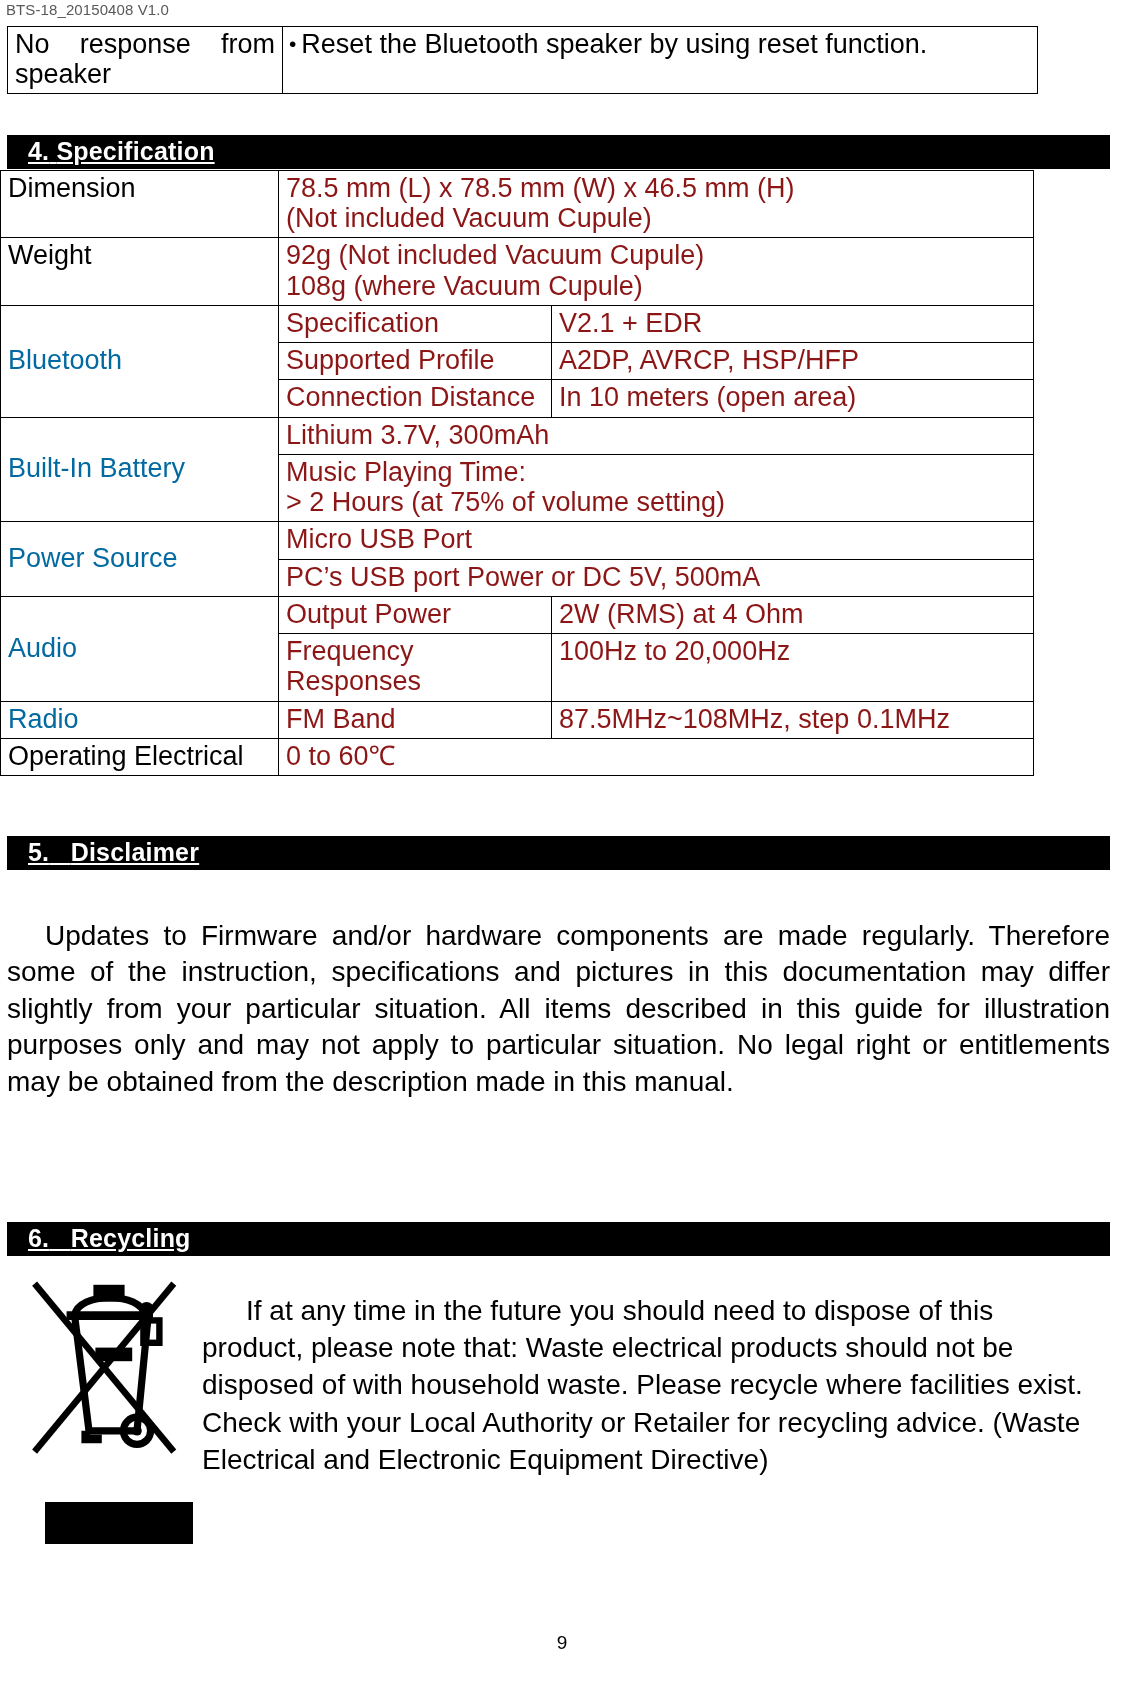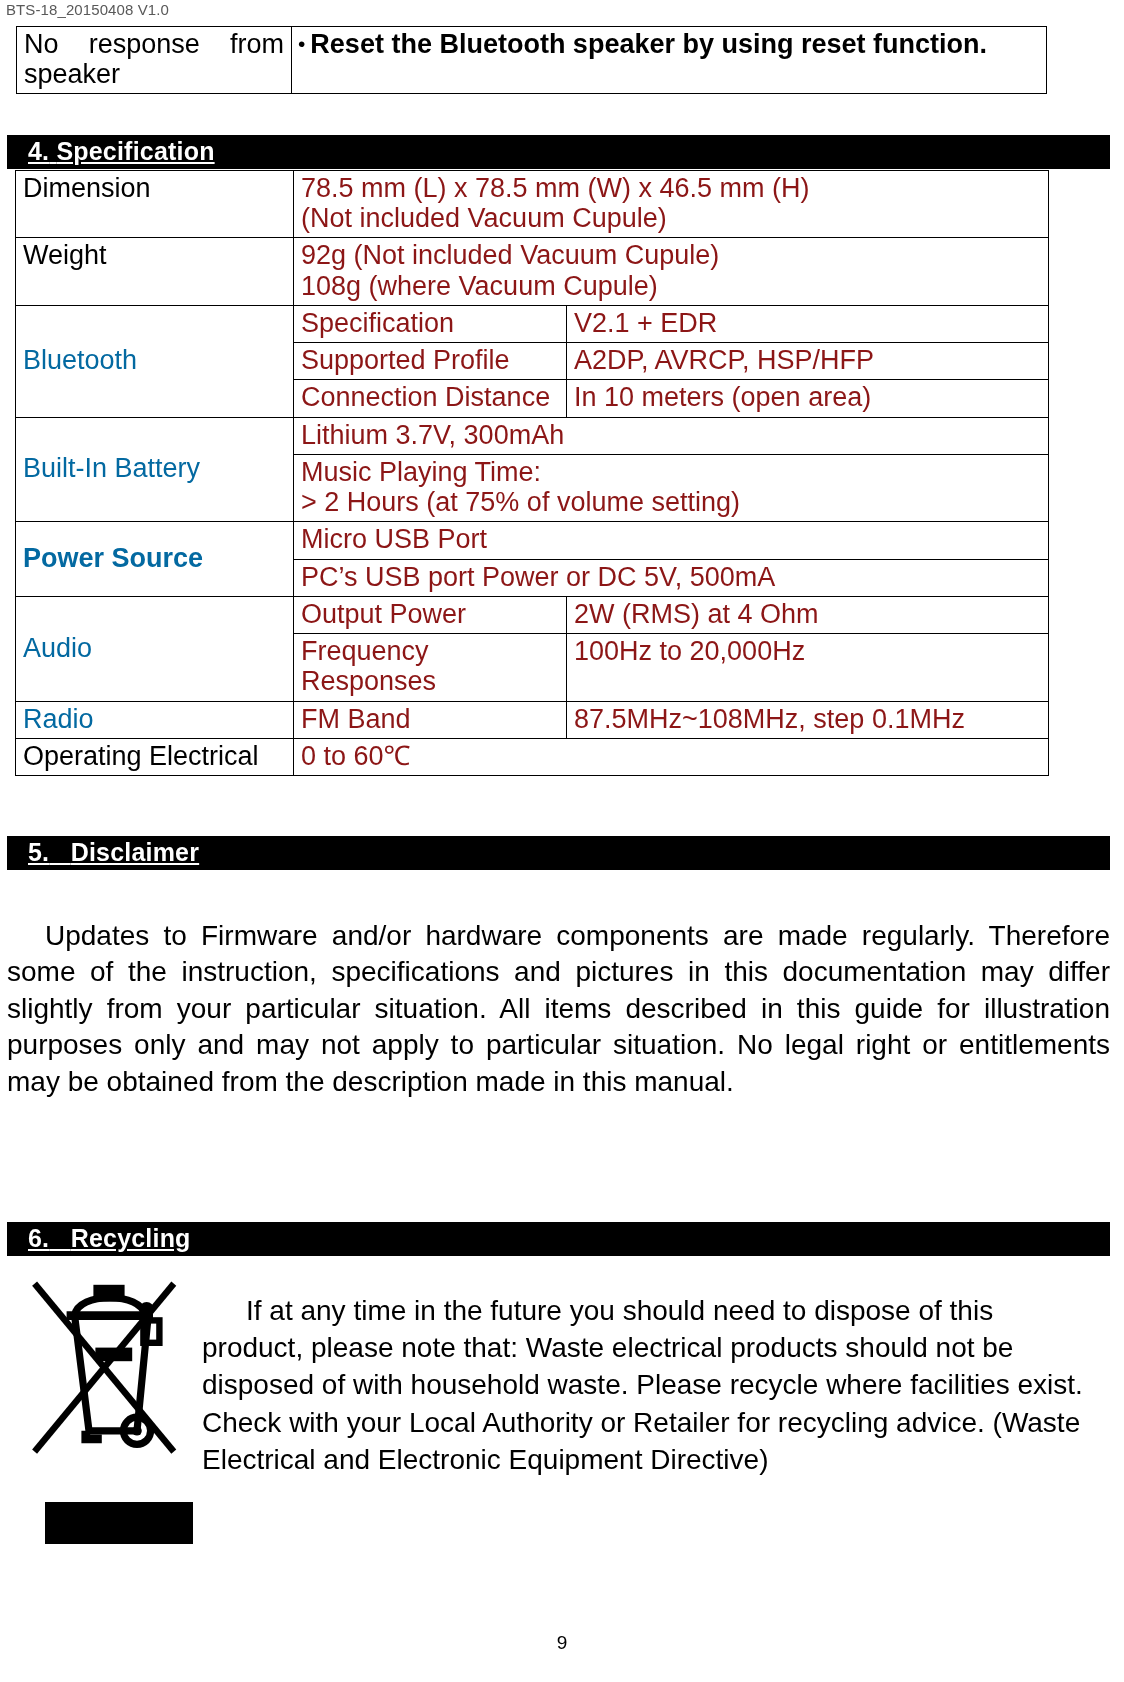--- a/index.html
+++ b/index.html
@@ -46,21 +46,21 @@
   }
   table.doc-table td {
     border: 1.6px solid #000000;
     padding: 2px 7px 4px 7px;
     vertical-align: top;
   }
 
   
   .tbl-trouble {
     position: absolute;
-    left: 16px;
+    left: 7px;
     top: 26px;
     width: 1030px;
   }
   .tbl-trouble td.sym {
     width: 275px;
     text-align: justify;
     text-align-last: justify;
     font-size: 27px;
     color: #000;
   }
@@ -75,21 +75,20 @@
   .bullet-dot {
     flex: 0 0 auto;
     font-size: 21px;
     line-height: 30px;
     margin-right: 5px;
   }
   .bullet-txt {
     flex: 1 1 auto;
     text-align: justify;
     font-size: 27px;
-    font-weight: bold;
   }
 
   
   .section-bar {
     position: absolute;
     left: 7px;
     width: 1103px;
     height: 34px;
     background: #000000;
     color: #ffffff;
@@ -101,21 +100,21 @@
     letter-spacing: 0.2px;
   }
   .section-bar .underline {
     text-decoration: underline;
     text-underline-offset: 2px;
   }
 
   
   .tbl-spec {
     position: absolute;
-    left: 15px;
+    left: 0;
     top: 170px;
     width: 1033px;
     font-size: 27px;
   }
   .tbl-spec td {
     height: 34px;
   }
   .tbl-spec td.label {
     width: 278px;
     color: #0369a1;
@@ -264,21 +263,21 @@
         <td class="val" colspan="2">Lithium 3.7V, 300mAh</td>
       </tr>
       <tr>
         <td class="val" colspan="2">
           <div>Music Playing Time:</div>
           <div>&gt; 2 Hours (at 75% of volume setting)</div>
         </td>
       </tr>
 
       <tr>
-        <td class="label" rowspan="2" style="vertical-align:middle;font-weight:bold;">Power Source</td>
+        <td class="label" rowspan="2" style="vertical-align:middle;">Power Source</td>
         <td class="val" colspan="2">Micro USB Port</td>
       </tr>
       <tr>
         <td class="val" colspan="2">PC’s USB port Power or DC 5V, 500mA</td>
       </tr>
 
       <tr>
         <td class="label" rowspan="2" style="vertical-align:middle;">Audio</td>
         <td class="sub">Output Power</td>
         <td class="val">2W (RMS) at 4 Ohm</td>

